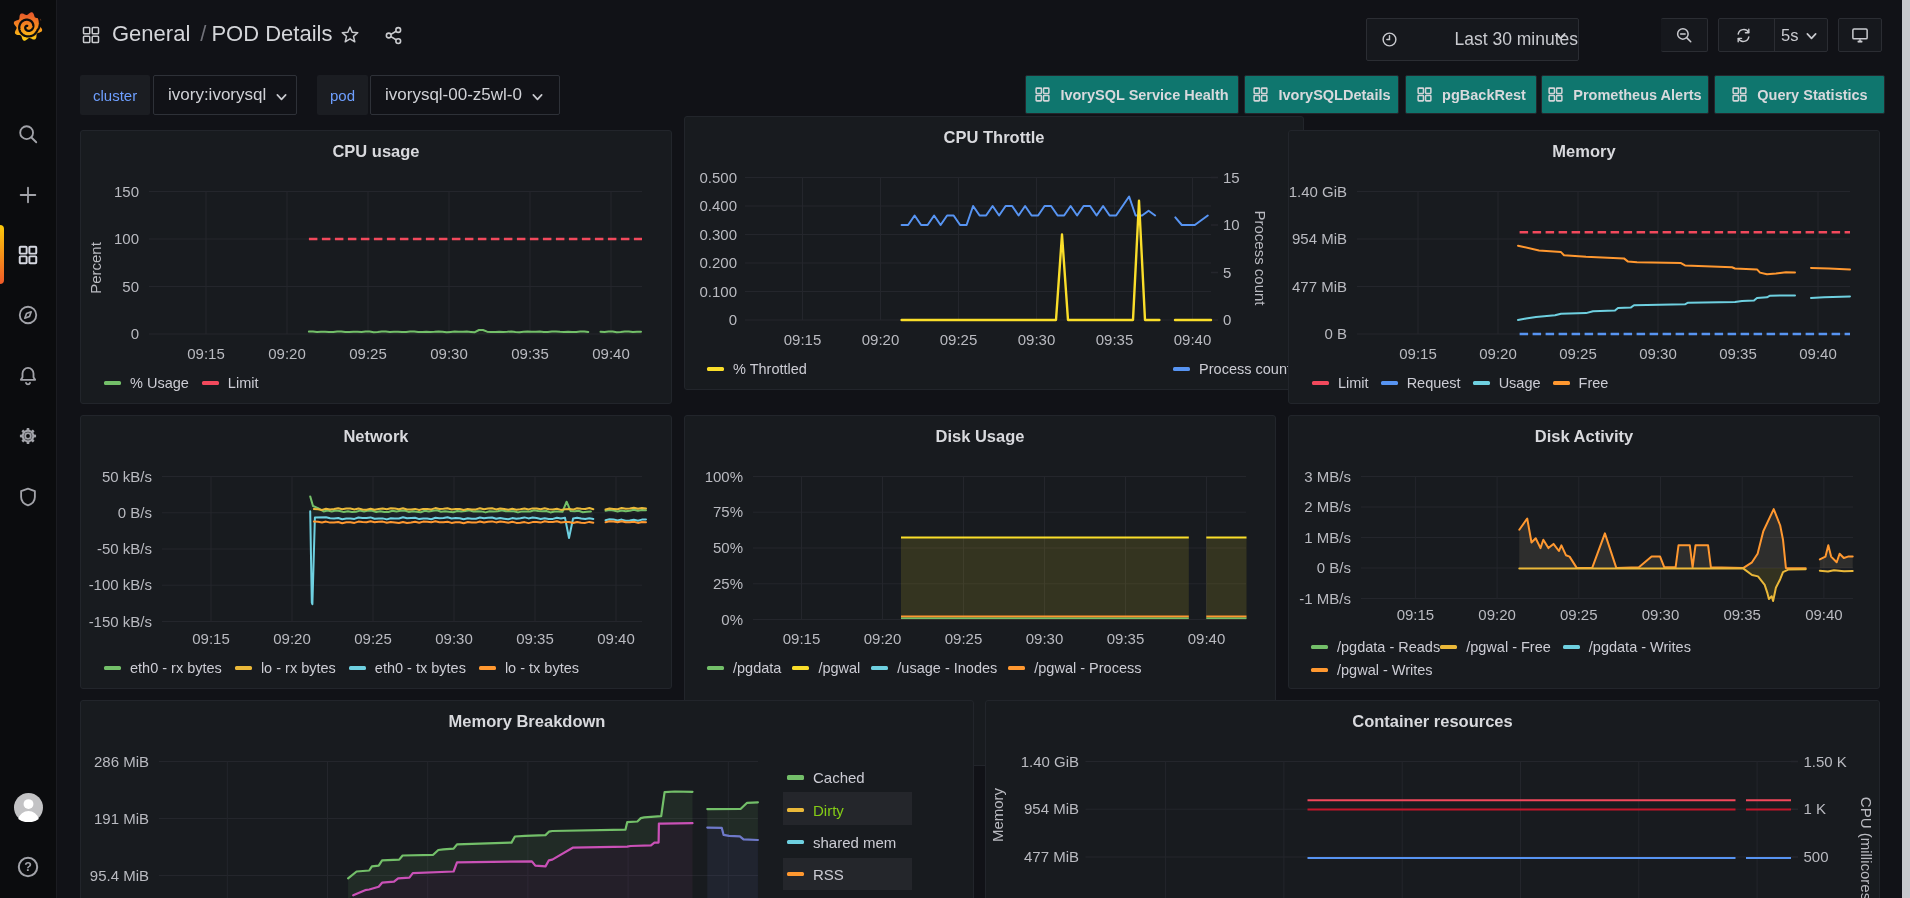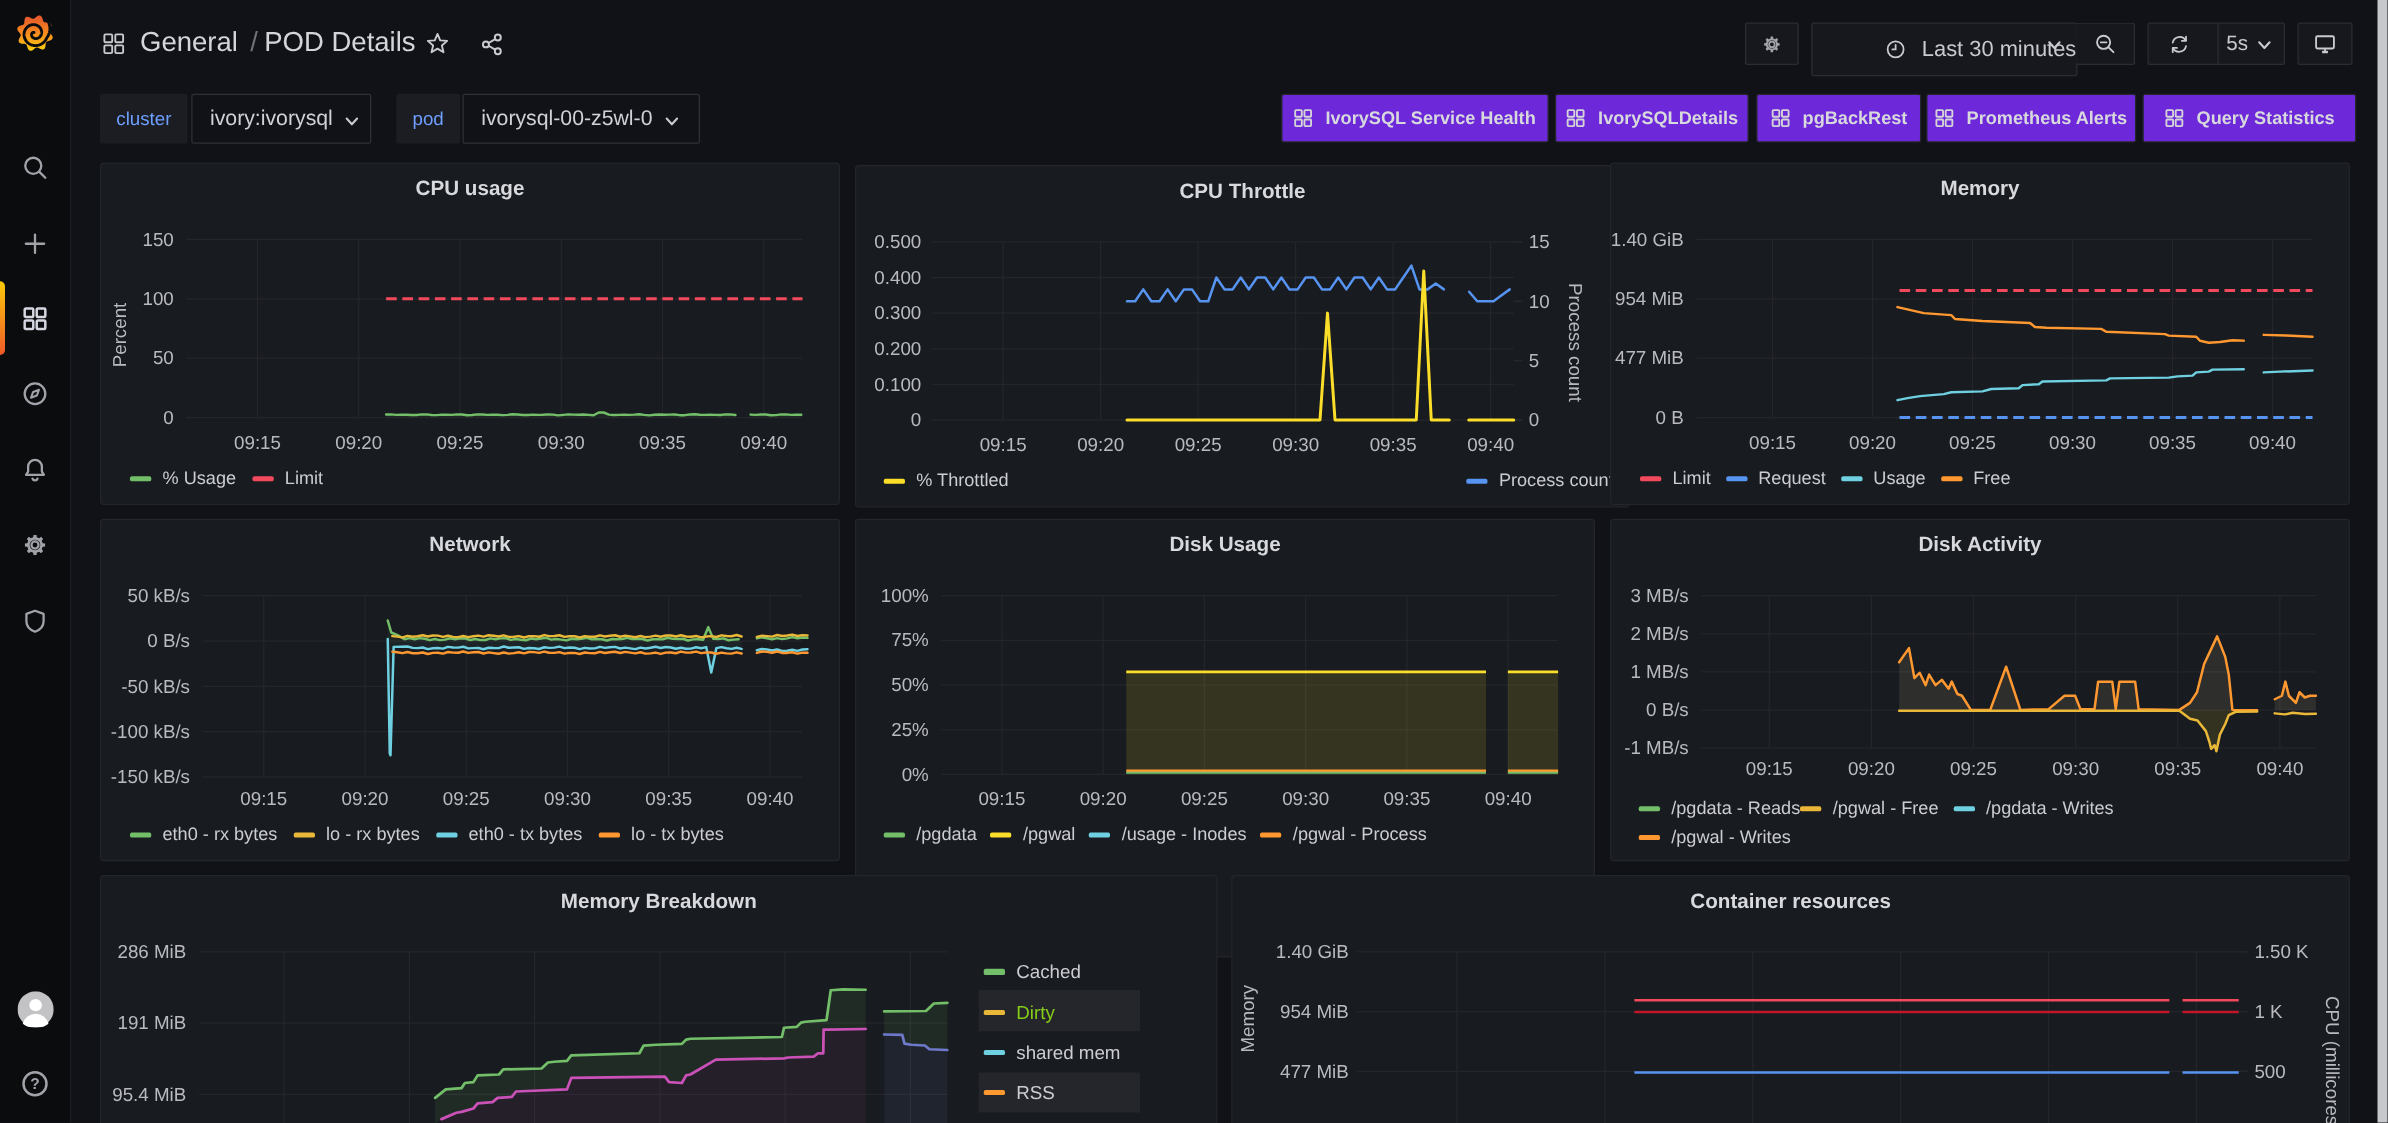--- a/index.html
+++ b/index.html
@@ -1,21 +1,21 @@
 <!DOCTYPE html>
 <html><head><meta charset="utf-8"><style>
 *{margin:0;padding:0;box-sizing:border-box}
 html,body{width:1910px;height:898px;overflow:hidden;background:#111217;font-family:"Liberation Sans",sans-serif}
 .panel{position:absolute;background:#181b1f;border:1px solid #22252b;border-radius:3px;overflow:hidden}
 .ptitle{position:absolute;left:0;right:0;top:11px;text-align:center;font-size:16.5px;font-weight:700;color:#d8d9dd}
 .legend{position:absolute;display:flex;align-items:center;white-space:nowrap;color:#ccccd4}
 .li{display:inline-flex;align-items:center}
 .sw{display:inline-block;width:17px;height:4.5px;border-radius:1.5px;margin-right:9px}
 .tbtn{position:absolute;background:#16181d;border:1px solid #2b2d33;border-radius:2px;display:flex;align-items:center;justify-content:center}
-.lbtn{position:absolute;background:#6d28d9;border:1px solid #25272d;border-radius:2px;display:flex;align-items:center;justify-content:center;font-size:14.5px;font-weight:bold;color:#d8d9dd;white-space:nowrap}
+.lbtn{position:absolute;background:#0f766e;border:1px solid #25272d;border-radius:2px;display:flex;align-items:center;justify-content:center;font-size:14.5px;font-weight:bold;color:#d8d9dd;white-space:nowrap}
 .vbox{position:absolute;height:40px;background:#111217;border:1px solid #2e3138;border-radius:2px;display:flex;align-items:center;padding:0 10px 0 14px;font-size:17px;color:#d0d1d6;white-space:nowrap}
 svg{display:block}
 text{font-family:"Liberation Sans",sans-serif}
 </style></head>
 <body>
 <div style="position:absolute;left:0;top:0;width:57px;height:898px;background:#0b0c0e;border-right:1px solid #1b1c21">
     <div style="position:absolute;left:11px;top:9px;width:34px;height:34px">
       <svg width="34" height="34" viewBox="0 0 34 34" style="">
         <defs>
           <linearGradient id="glg" x1="0" y1="0" x2="0" y2="1">
@@ -107,21 +107,21 @@
       <circle cx="18" cy="19" r="3" fill="none" stroke="#c9cace" stroke-width="2"></circle>
       <path d="M8.7 10.6 L15.3 6.6 M8.7 13.4 L15.3 17.4" stroke="#c9cace" stroke-width="2"></path>
     </svg>
   </div>
 <div class="tbtn" style="left:1396px;top:18px;width:43px;height:34px">
     <svg width="17" height="17" viewBox="0 0 24 24" style="">
       <path d="M10.45,5.28 L10.68,3.20 L13.32,3.20 L13.55,5.28 L15.66,6.15 L17.29,4.85 L19.15,6.71 L17.85,8.34 L18.72,10.45 L20.80,10.68 L20.80,13.32 L18.72,13.55 L17.85,15.66 L19.15,17.29 L17.29,19.15 L15.66,17.85 L13.55,18.72 L13.32,20.80 L10.68,20.80 L10.45,18.72 L8.34,17.85 L6.71,19.15 L4.85,17.29 L6.15,15.66 L5.28,13.55 L3.20,13.32 L3.20,10.68 L5.28,10.45 L6.15,8.34 L4.85,6.71 L6.71,4.85 L8.34,6.15 Z M12,7.4 a4.6,4.6 0 1 0 0.001,0 Z" fill="#a2a3a9" fill-rule="evenodd"></path>
       <circle cx="12" cy="12" r="3.1" fill="none" stroke="#a2a3a9" stroke-width="2"></circle>
     </svg>
   </div>
-<div class="tbtn" style="left:1449px;top:18px;width:213px;height:43px;justify-content:flex-end;padding-left:14px">
+<div class="tbtn" style="left:1366px;top:18px;width:213px;height:43px;justify-content:space-between;padding-left:14px">
   <svg width="17" height="17" viewBox="0 0 24 24" style="">
       <circle cx="12" cy="12" r="9" fill="none" stroke="#c9cacf" stroke-width="2"></circle>
       <path d="M12 6.8 V12 H8.3" fill="none" stroke="#c9cacf" stroke-width="2" stroke-linecap="round"></path>
     </svg>
     <span style="margin-left:12px;font-size:17.5px;font-weight:500;color:#c9cacf">Last 30 minutes</span>
   <span style="position:absolute;right:10px;top:9px">
       <svg width="15" height="15" viewBox="0 0 18 18" style="">
         <path d="M4 7 L9 12.5 L14 7" fill="none" stroke="#c9cacf" stroke-width="2" stroke-linecap="round" stroke-linejoin="round"></path>
       </svg>
     </span>
@@ -258,21 +258,21 @@
       <span class="li" style="margin-right:13px">
         <span class="sw" style="background:#73BF69"></span>
         <span style="font-size:14.5px">% Usage</span>
       </span>
       <span class="li" style="margin-right:13px">
         <span class="sw" style="background:#F2495C"></span>
         <span style="font-size:14.5px">Limit</span>
       </span>
     </div>
   </div>
-<div class="panel" style="left:684px;top:132px;width:620px;height:274px">
+<div class="panel" style="left:684px;top:116px;width:620px;height:274px">
     <div class="ptitle">CPU Throttle</div>
     <svg width="592" height="274" viewBox="0 0 592 274" style="position:absolute;left:0;top:0">
       <line x1="60" y1="60.5" x2="526" y2="60.5" stroke="#24262c" stroke-width="1"></line>
       <line x1="60" y1="89.0" x2="526" y2="89.0" stroke="#24262c" stroke-width="1"></line>
       <line x1="60" y1="117.5" x2="526" y2="117.5" stroke="#24262c" stroke-width="1"></line>
       <line x1="60" y1="146.0" x2="526" y2="146.0" stroke="#24262c" stroke-width="1"></line>
       <line x1="60" y1="174.5" x2="526" y2="174.5" stroke="#24262c" stroke-width="1"></line>
       <line x1="60" y1="203.0" x2="526" y2="203.0" stroke="#24262c" stroke-width="1"></line>
       <line x1="117.5" y1="60.5" x2="117.5" y2="203.0" stroke="#24262c" stroke-width="1"></line>
       <line x1="195.5" y1="60.5" x2="195.5" y2="203.0" stroke="#24262c" stroke-width="1"></line>

